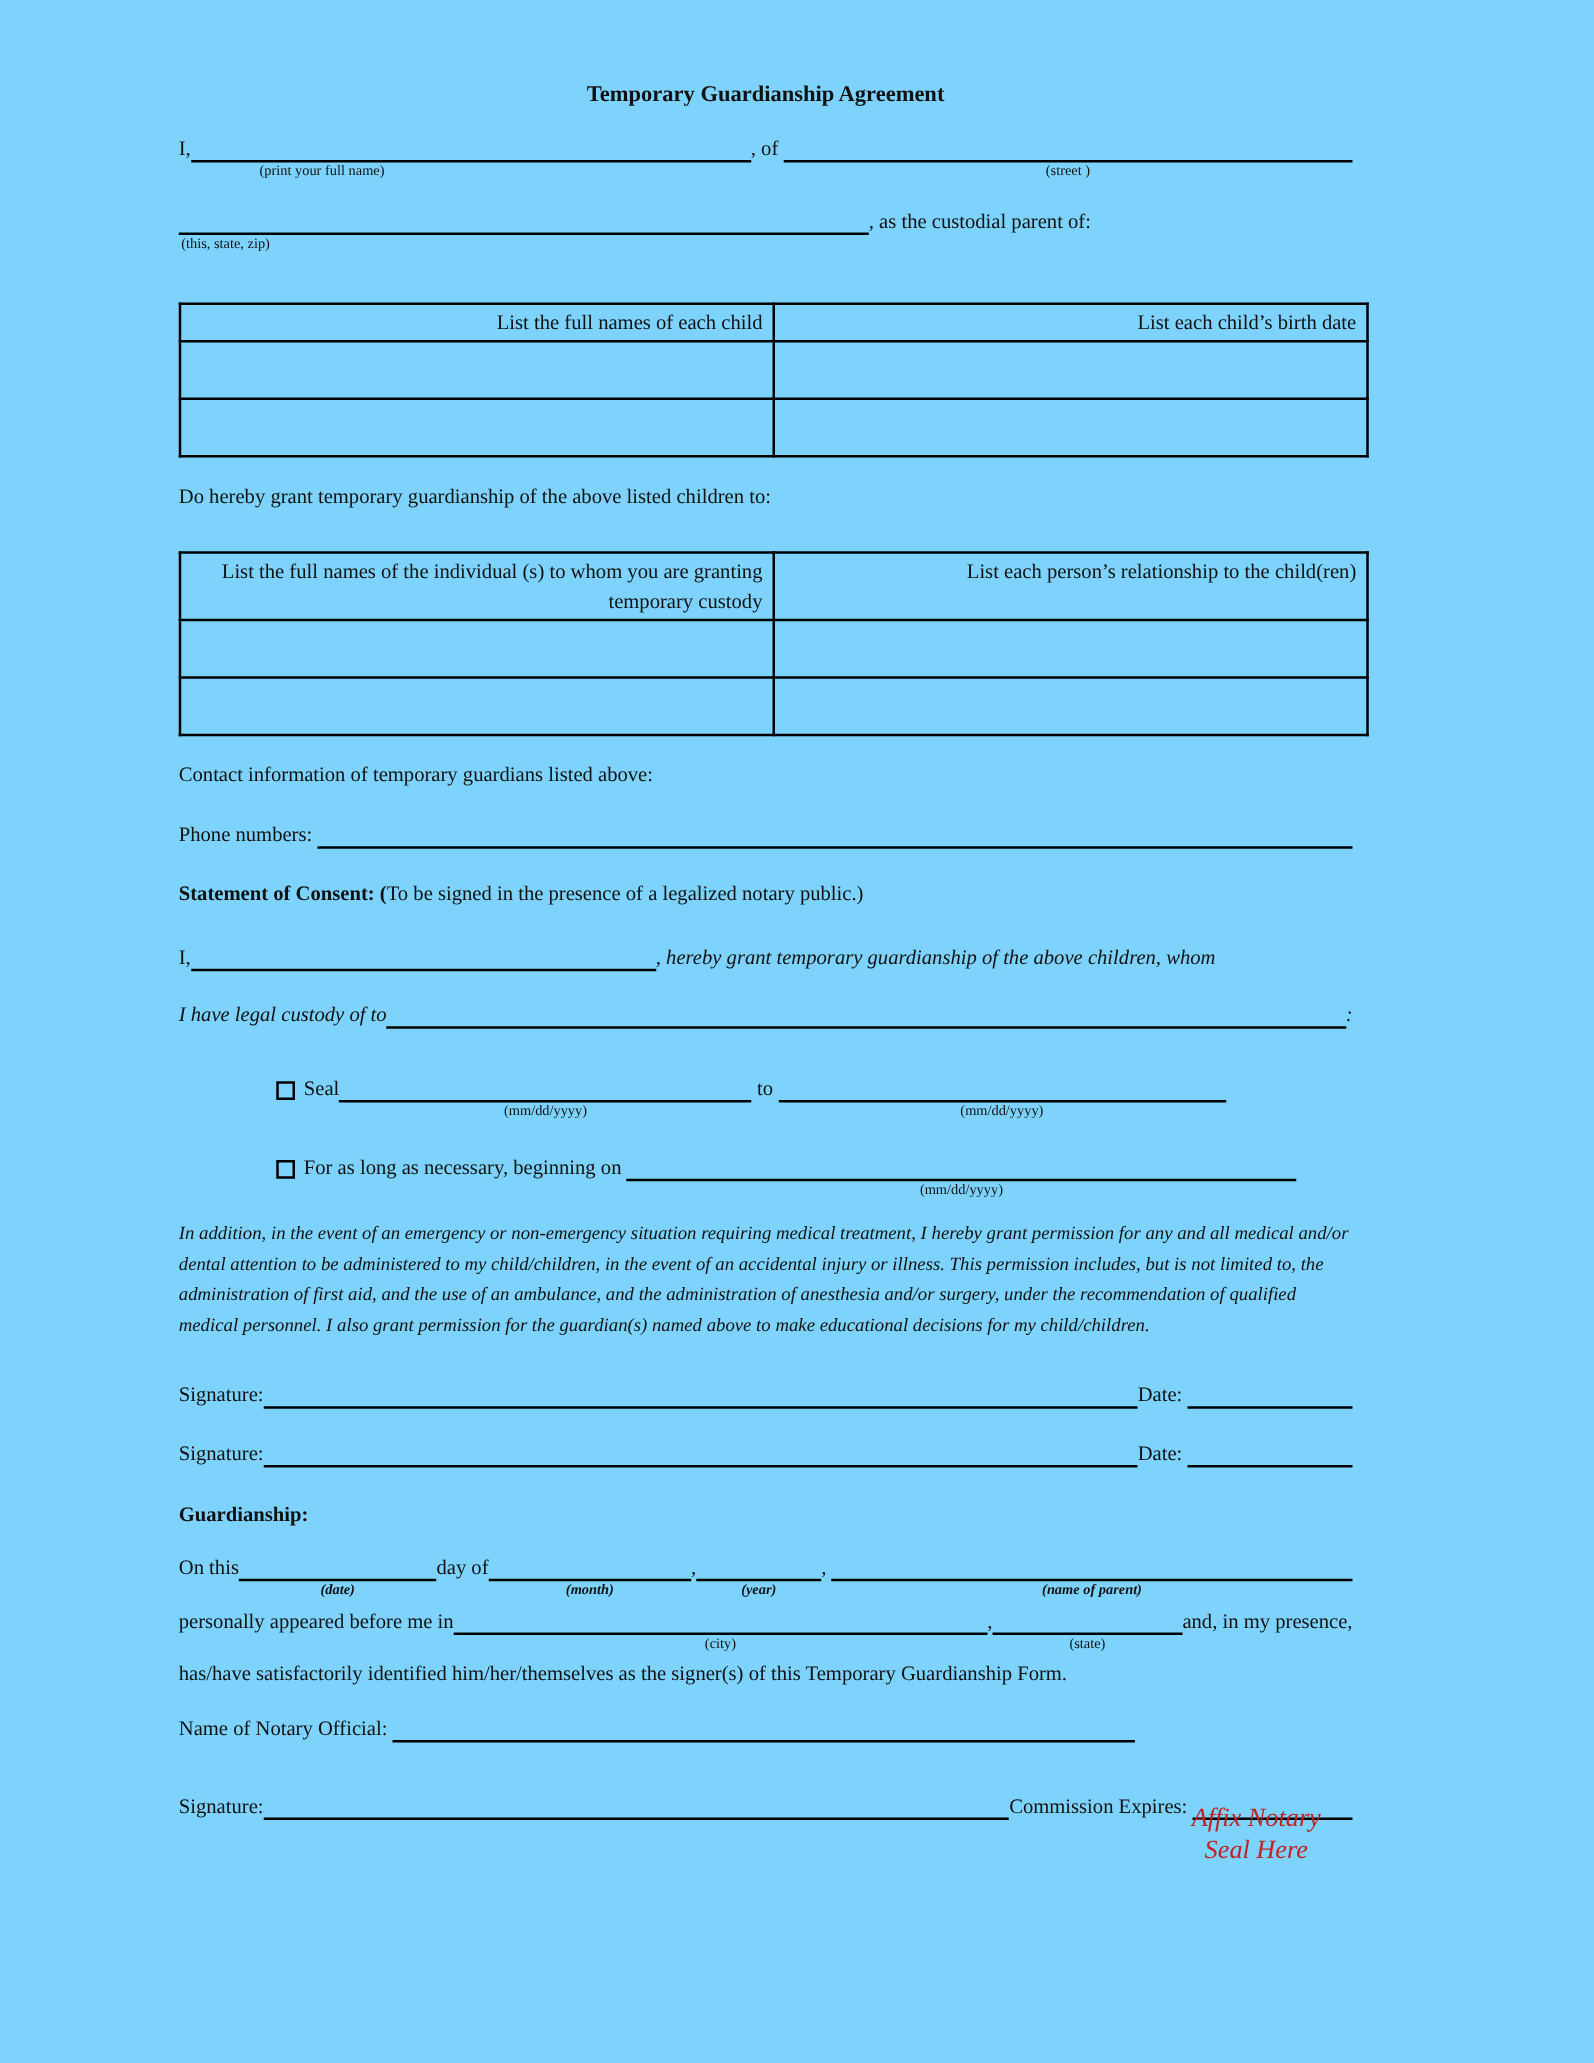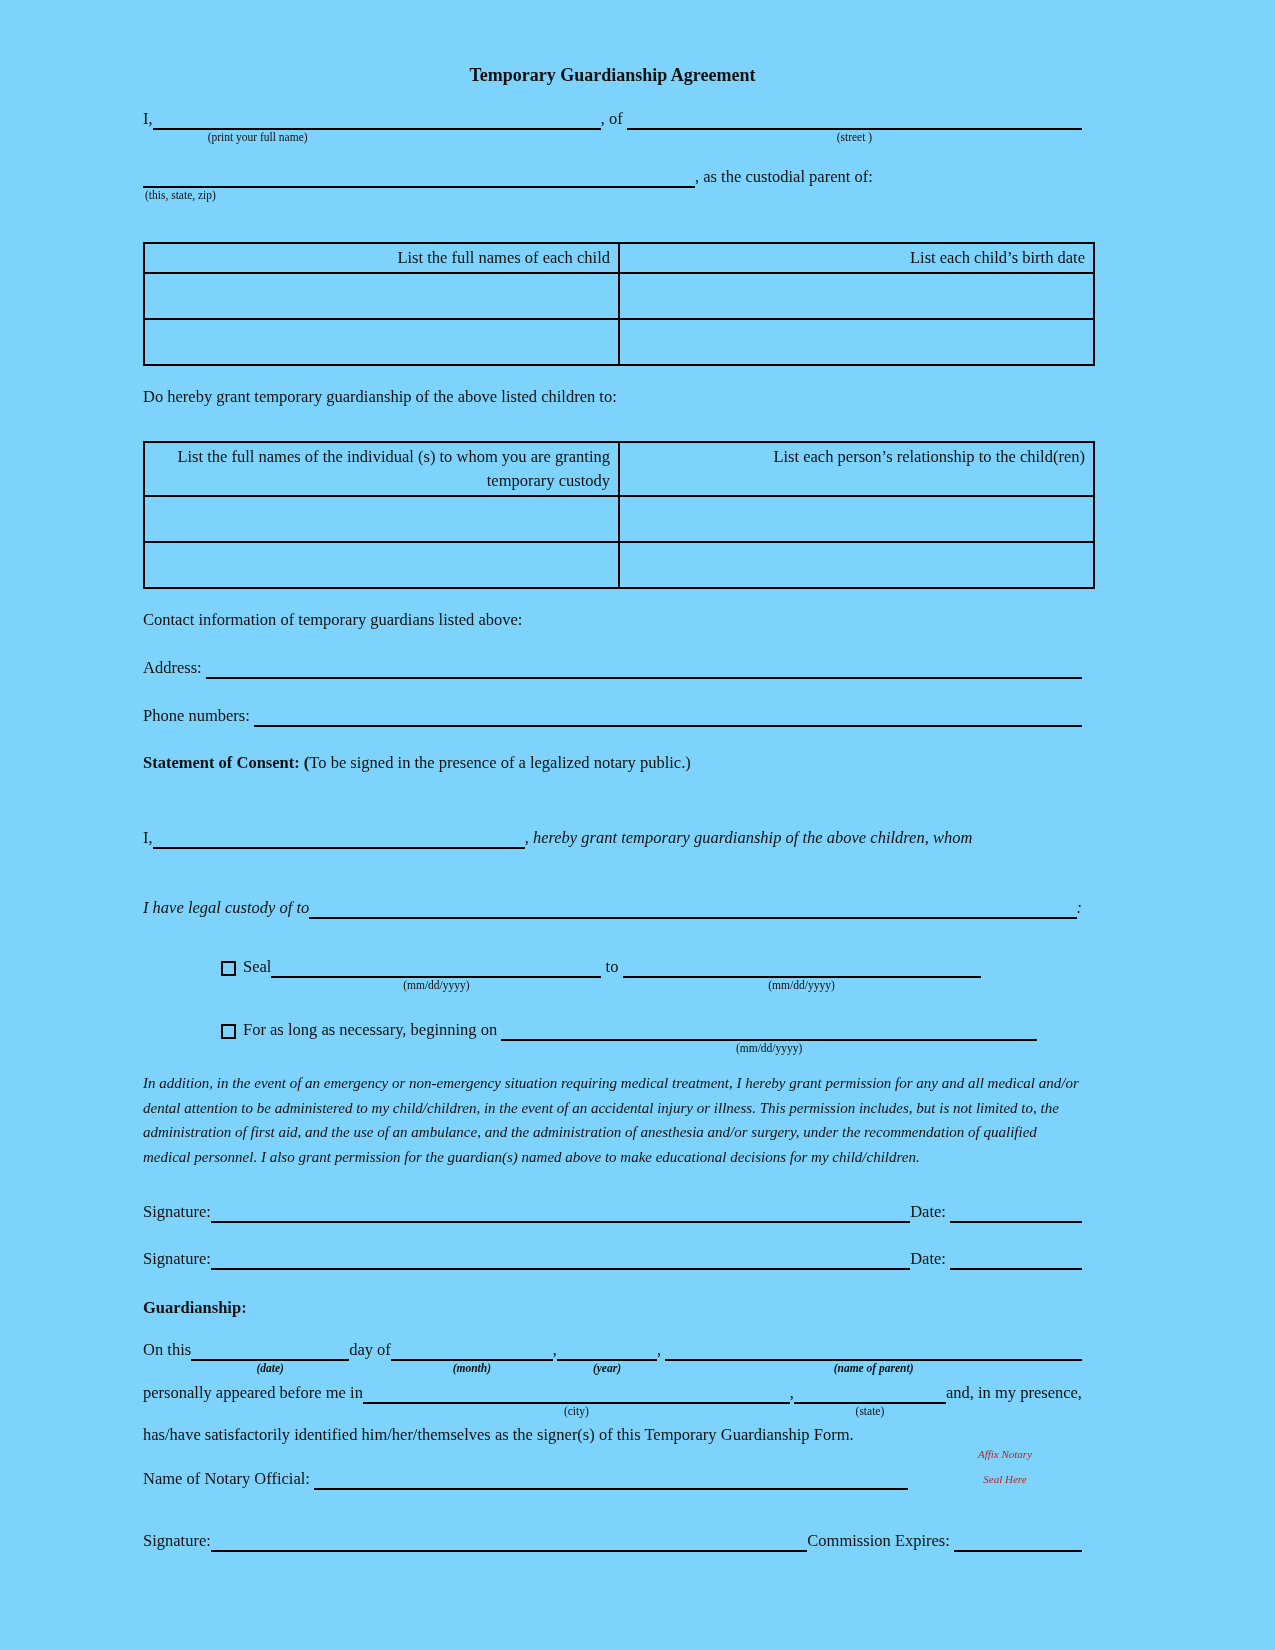--- a/index.html
+++ b/index.html
@@ -6,21 +6,21 @@
   html,body { background:#ffffff; }
   body { width:1275px; font-family:"Liberation Serif", serif; color:#111; }
   .page {
     position:relative; width:1275px; height:1650px; background:#7dd3fc;
     padding:64px 193px 0 143px; overflow:hidden;
   }
   .title { text-align:center; font-weight:bold; font-size:18px; line-height:22px; margin-bottom:22px; }
   .row { display:flex; align-items:flex-end; font-size:16.5px; line-height:22px; }
   .t { white-space:pre; }
   .b { font-weight:bold; }
-  .it { font-style:italic;margin-top:24px; }
+  .it { font-style:italic; }
   .blank { position:relative; display:block; border-bottom:2px solid #000; height:21px; }
   .fill { flex:1 1 auto; }
   .w448 { width:448px; } .w552 { width:552px; } .w372 { width:372px; }
   .w340 { width:330px; } .w365 { width:358px; } .w165 { width:158px; }
   .w170 { width:162px; } .w105 { width:100px; } .w288 { flex:1 1 auto; }
   .w158 { width:152px; } .w135 { width:132px; } .w130 { width:128px; }
   .under {
     position:absolute; top:100%; left:0; right:0; margin-top:2px;
     text-align:center; font-size:11.5px; line-height:14px; font-style:normal; white-space:pre;
   }
@@ -40,21 +40,21 @@
   .ftable th { height:27px; line-height:24px; }
   .ftable td { height:46px; }
   .indent { padding-left:78px; }
   .cb {
     display:inline-block; width:15px; height:15px; border:2px solid #000;
     margin-right:7px; margin-bottom:2px; flex:0 0 auto; align-self:flex-end;
   }
   .para { font-style:italic; font-size:15px; line-height:24.5px; }
   .sealnote {
     position:absolute; top:1442px; left:946px; width:118px; text-align:center;
-    color:#c02222; font-style:italic; font-size:11px; line-height:25px;
+    color:#c02222; font-style:italic; font-size:21px; line-height:25px;
   }
 </style>
 </head>
 <body>
 
 <div class="page">
 
   <div class="title">Temporary Guardianship Agreement</div>
 
   <div class="row mb36">
@@ -114,24 +114,20 @@
         <td></td>
         <td></td>
       </tr>
     </tbody>
   </table>
 
   <div class="row mb26">
     <span class="t">Contact information of temporary guardians listed above:</span>
   </div>
 
-  <div class="row mb26">
-    <span class="t">Address: </span>
-    <span class="blank fill"></span>
-  </div>
 
   <div class="row mb25">
     <span class="t">Phone numbers: </span>
     <span class="blank fill"></span>
   </div>
 
   <div class="row mb29">
     <span class="t b">Statement of Consent: (</span>
     <span class="t">To be signed in the presence of a legalized notary public.)</span>
   </div>

